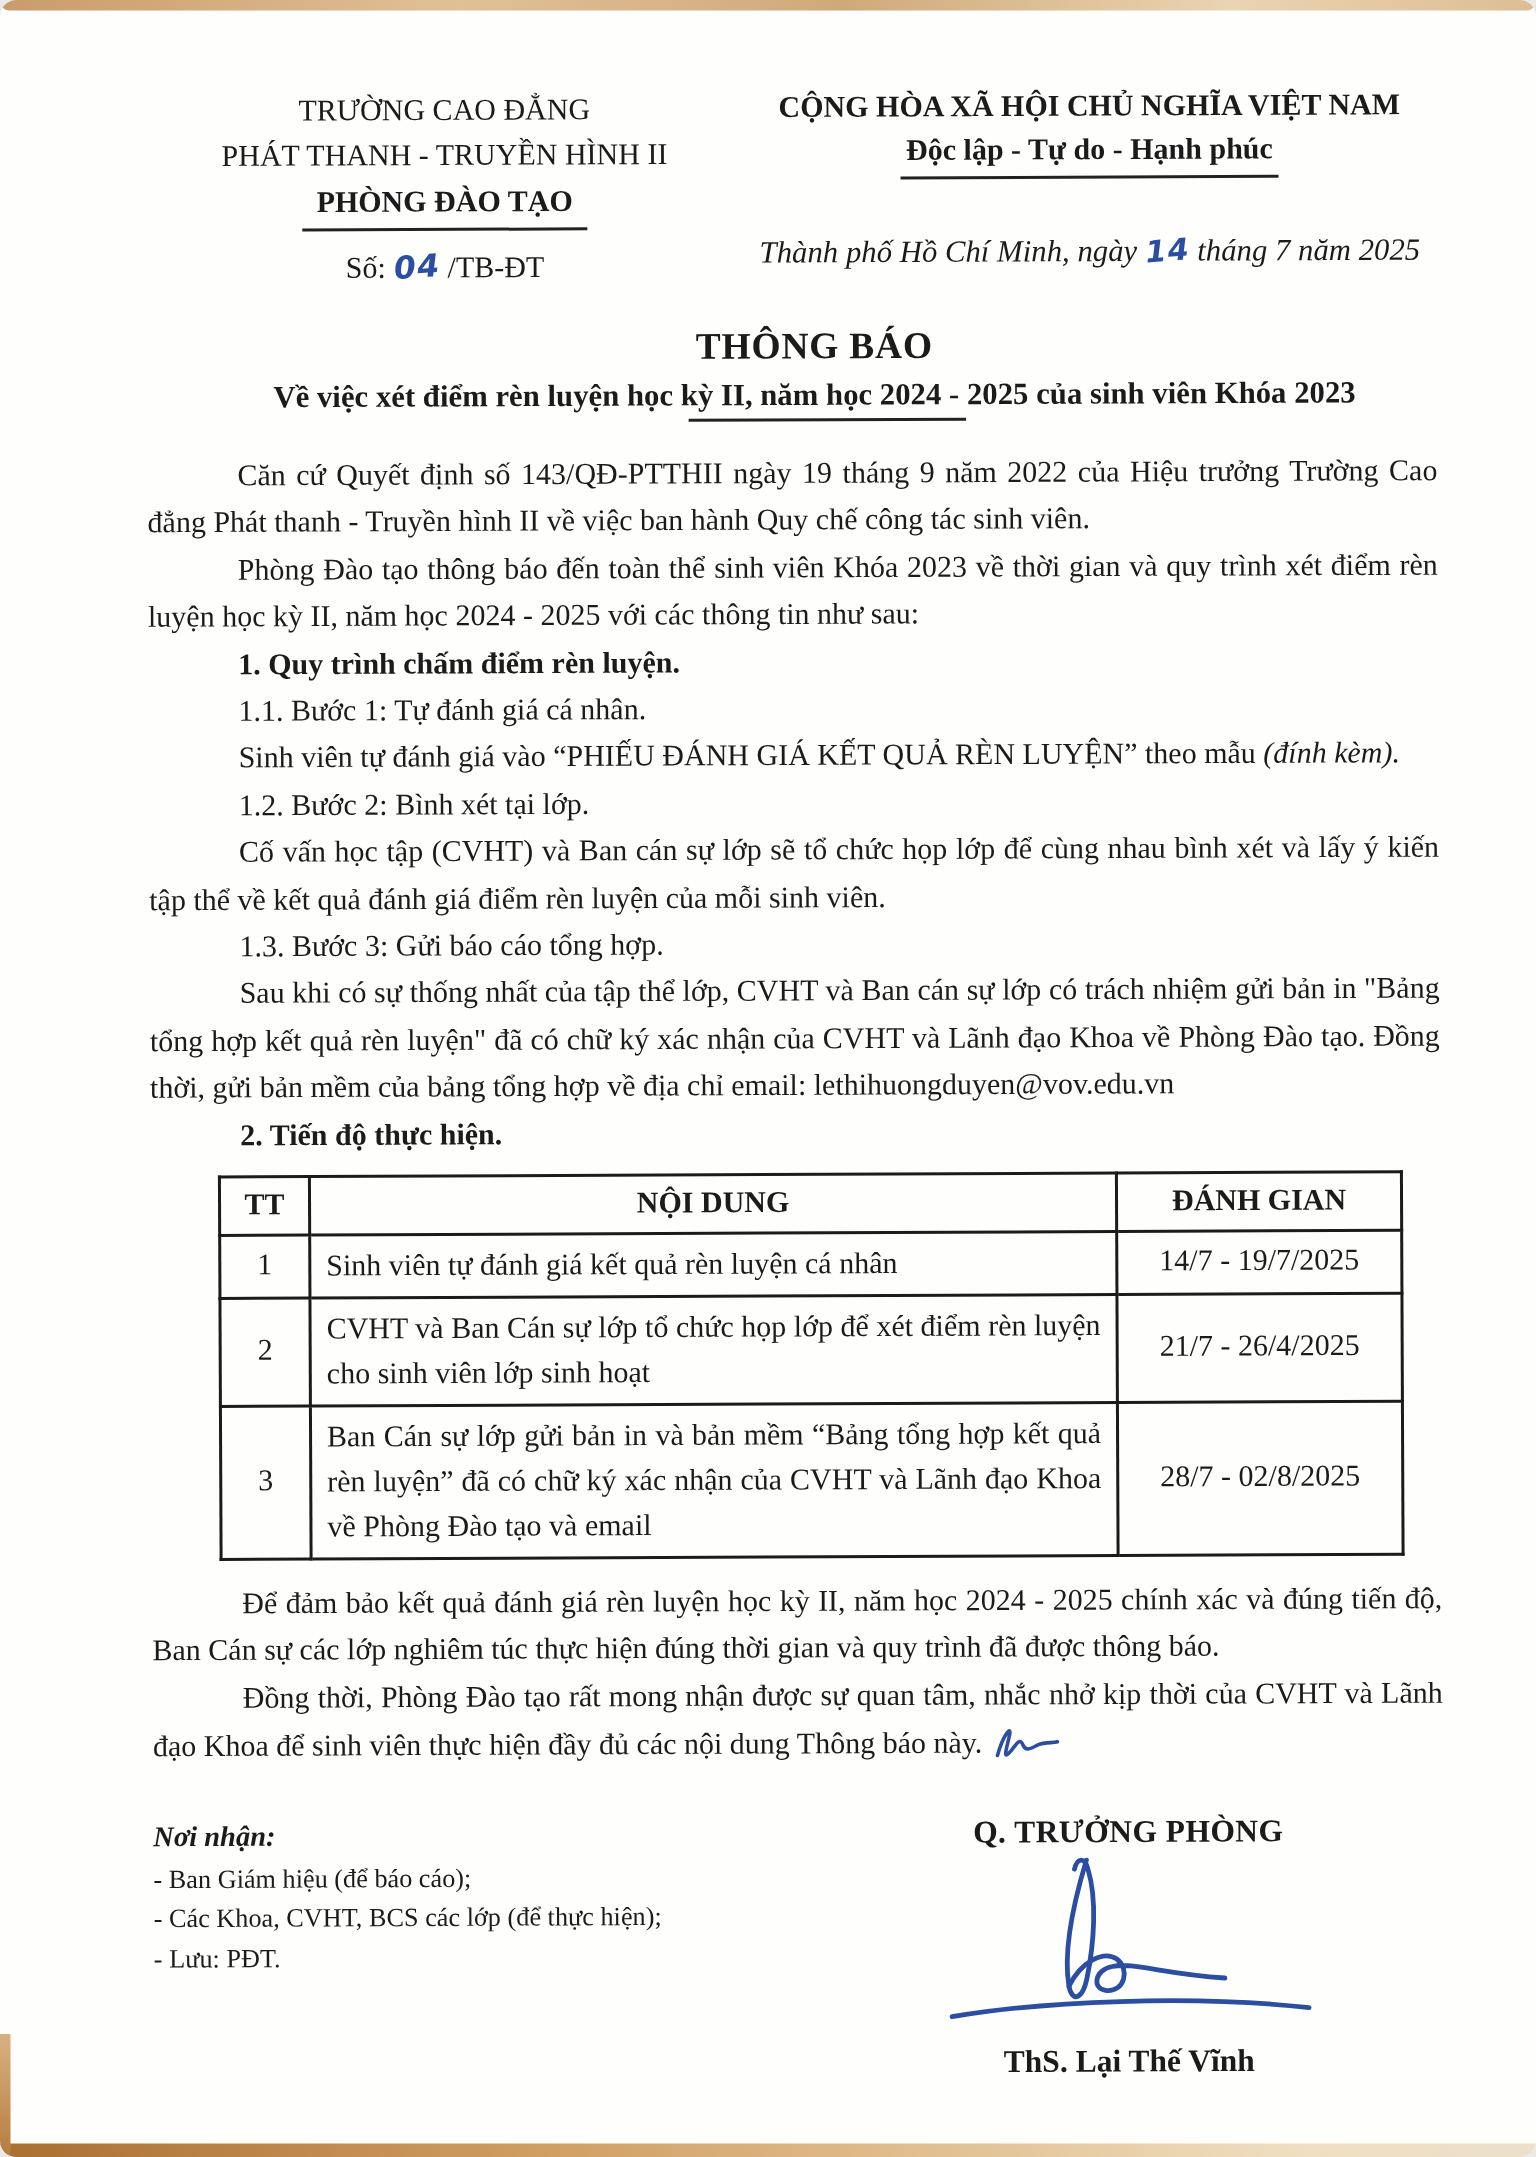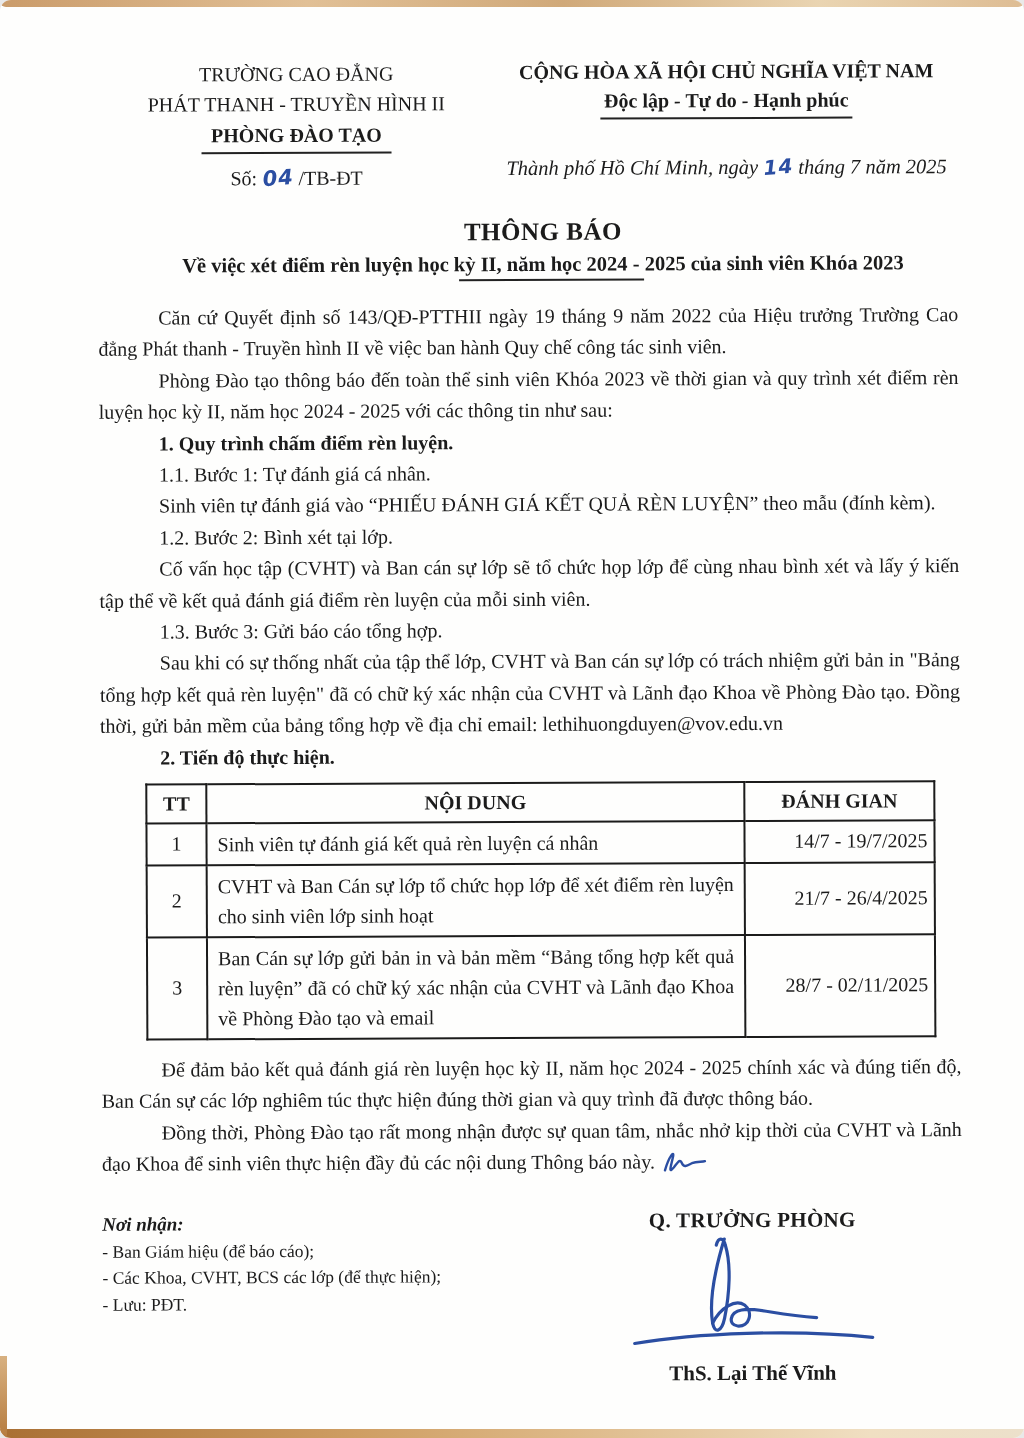--- a/index.html
+++ b/index.html
@@ -33,29 +33,29 @@
   
   .title-wrap { text-align:center; margin:24px 0 0 30px; }
   .title { font-size:25px; font-weight:bold; letter-spacing:.5px; }
   .subtitle { font-size:20.5px; font-weight:bold; margin-top:7px; }
   .subtitle-underline { width:185px; border-bottom:2.5px solid #222; margin:3px auto 0; transform:translateX(8px); }
 
   
   .bodytext { margin-top:20px; font-size:20px; line-height:1.57; text-align:justify; }
   .bodytext p { margin:0; text-indent:60px; }
   .b { font-weight:bold; }
-  .i { }
+  .i { font-style:italic; }
 
   
   table.sched { border-collapse:collapse; margin:10px 0 0 45px; width:790px; }
   table.sched th, table.sched td { border:2px solid #1b1b1b; font-size:20px; }
   table.sched th { font-weight:bold; text-align:center; padding:7px 4px; }
   td.c-tt { width:56px; text-align:center; }
   td.c-content { padding:5px 10px; text-align:justify; line-height:1.5; }
-  td.c-time { width:176px; text-align:right; white-space:nowrap; padding:4px 6px; }
+  td.c-time { width:176px; text-align:center; white-space:nowrap; padding:4px 6px; }
 
   .after-table { margin-top:14px; }
 
   
   .footer { display:flex; margin-top:30px; }
   .nhan { width:440px; font-size:17.5px; line-height:1.5; }
   .nhan-title { font-weight:bold; font-style:italic; font-size:19px; margin-bottom:3px; }
   .nhan div { margin:0; }
   .sign-block { flex:1; text-align:center; }
   .sign-title { font-weight:bold; font-size:21px; letter-spacing:.3px; }
@@ -129,21 +129,21 @@
           <td class="c-time">14/7 - 19/7/2025</td>
         </tr>
         <tr>
           <td class="c-tt">2</td>
           <td class="c-content">CVHT và Ban Cán sự lớp tổ chức họp lớp để xét điểm rèn luyện cho sinh viên lớp sinh hoạt</td>
           <td class="c-time">21/7 - 26/4/2025</td>
         </tr>
         <tr>
           <td class="c-tt">3</td>
           <td class="c-content">Ban Cán sự lớp gửi bản in và bản mềm “Bảng tổng hợp kết quả rèn luyện” đã có chữ ký xác nhận của CVHT và Lãnh đạo Khoa về Phòng Đào tạo và email</td>
-          <td class="c-time">28/7 - 02/11/2025</td>
+          <td class="c-time">28/7 - 02/8/2025</td>
         </tr>
       </tbody>
     </table>
 
     <div class="bodytext after-table">
       <p>Để đảm bảo kết quả đánh giá rèn luyện học kỳ II, năm học 2024 - 2025 chính xác và đúng tiến độ, Ban Cán sự các lớp nghiêm túc thực hiện đúng thời gian và quy trình đã được thông báo.</p>
       <p><span>Đồng thời, Phòng Đào tạo rất mong nhận được sự quan tâm, nhắc nhở kịp thời của CVHT và Lãnh đạo Khoa để sinh viên thực hiện đầy đủ các nội dung Thông báo này.</span><svg class="initials-svg" width="50" height="30" viewBox="0 0 50 30">
         <path d="M8,24 C12,10 18,3 16,11 C14,20 11,28 17,21 C21,16 23,12 25,17 C27,22 31,19 35,17 C40,15 45,16 48,15" stroke="#2b4ea2" stroke-width="2.4" fill="none" stroke-linecap="round"></path>
       </svg></p>
     </div>

